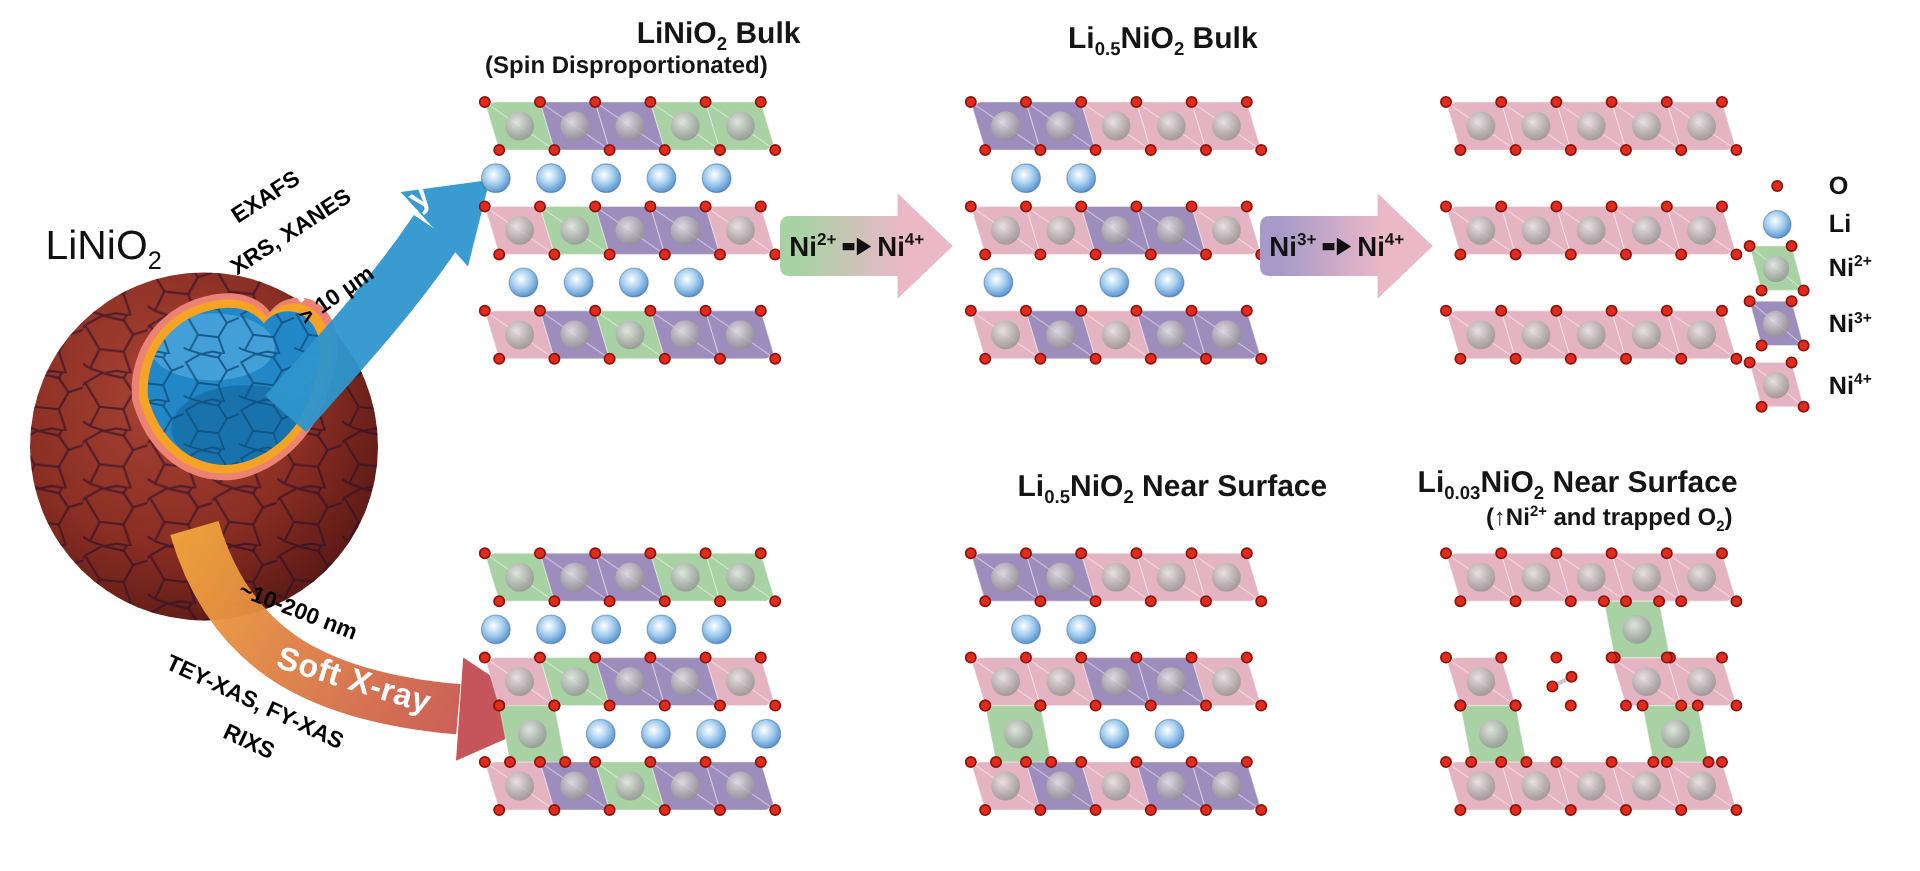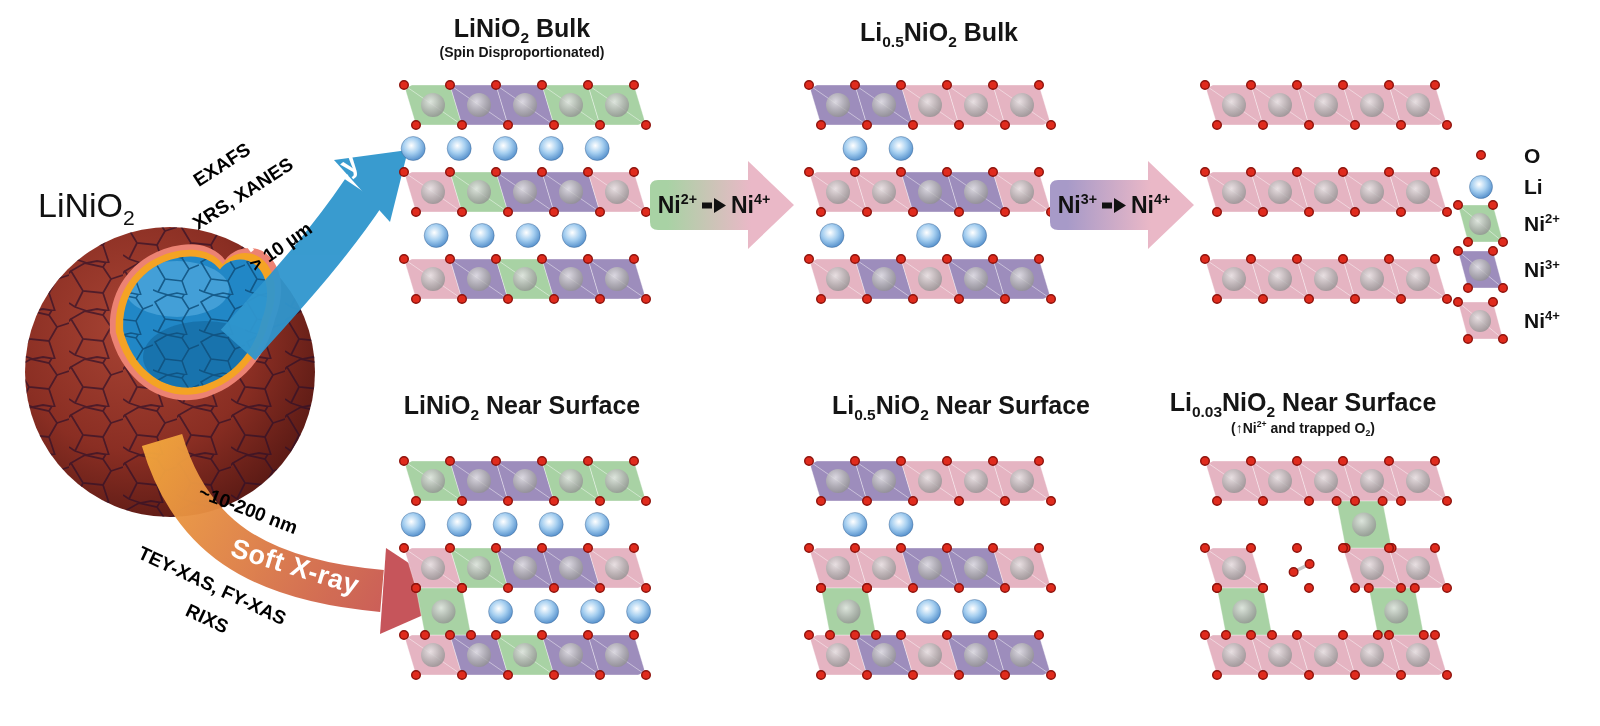--- a/index.html
+++ b/index.html
@@ -1,20 +1,20 @@
 <!DOCTYPE html>
 <html><head>
 <meta charset="utf-8">
 <style>
 *{box-sizing:border-box;margin:0;padding:0}
 body{font-family:"Liberation Sans",sans-serif;background:#fff}
 .canvas{position:relative;width:1600px;height:726px;background:#fff;overflow:hidden}
 .abs{position:absolute}
-.title{position:absolute;text-align:center;font-weight:bold;font-size:25px;color:#151515;white-space:nowrap}
-.subtitle{position:absolute;text-align:center;font-weight:600;font-size:14px;color:#151515;white-space:nowrap}
+.title{position:absolute;text-align:right;font-weight:bold;font-size:25px;color:#151515;white-space:nowrap}
+.subtitle{position:absolute;text-align:center;font-weight:600;font-size:20px;color:#151515;white-space:nowrap}
 sub{font-size:62%}
 sup{font-size:62%}
 .beamtext{position:absolute;white-space:nowrap;color:#000;font-weight:600;font-size:19px}
 .beamname{position:absolute;white-space:nowrap;color:#fff;font-weight:bold;font-size:27px;letter-spacing:.5px}
 .particle-label{position:absolute;font-weight:normal;font-size:34px;color:#111}
 .panel{position:absolute}
 .trans{position:absolute}
 .translabel{position:absolute;left:2px;top:26px;width:128px;height:46px;display:flex;align-items:center;justify-content:center;gap:5px;font-weight:bold;font-size:23px;color:#111}
 .legend{position:absolute;left:1448px;top:140px;width:152px;display:flex;flex-direction:column}
 .legrow{display:flex;align-items:center;height:31px}
@@ -107,25 +107,24 @@
   <div class="beamname" style="left:300px;top:203px;transform:translate(-50%,-50%) rotate(-38deg)">Hard X-ray</div>
   <div class="beamtext" style="left:281px;top:247px;transform:translate(-50%,-50%) rotate(-35deg)">&gt; 10 μm</div>
 
   <div class="beamtext" style="left:248px;top:510px;transform:translate(-50%,-50%) rotate(21deg)">~10-200 nm</div>
   <div class="beamname" style="left:295px;top:567px;transform:translate(-50%,-50%) rotate(17deg)">Soft X-ray</div>
   <div class="beamtext" style="left:212px;top:586px;transform:translate(-50%,-50%) rotate(25deg)">TEY-XAS, FY-XAS</div>
   <div class="beamtext" style="left:207px;top:619px;transform:translate(-50%,-50%) rotate(25deg)">RIXS</div>
 
   <div class="title" style="left:377px;top:14px;width:290px">LiNiO<sub>2</sub> Bulk</div>
   <div class="subtitle" style="left:377px;top:44px;width:290px">(Spin Disproportionated)</div>
-  <div class="title" style="left:794px;top:18px;width:290px">Li<sub>0.5</sub>NiO<sub>2</sub> Bulk</div>
-  <div class="title" style="left:377px;top:391px;width:290px">LiNiO<sub>2</sub> Near Surface</div>
+  <div class="title" style="left:758px;top:18px;width:290px">Li<sub>0.5</sub>NiO<sub>2</sub> Bulk</div>
   <div class="title" style="left:816px;top:391px;width:290px">Li<sub>0.5</sub>NiO<sub>2</sub> Near Surface</div>
   <div class="title" style="left:1158px;top:388px;width:290px">Li<sub>0.03</sub>NiO<sub>2</sub> Near Surface</div>
-  <div class="subtitle" style="left:1158px;top:419px;width:290px">(↑Ni<sup>2+</sup> and trapped O<sub>2</sub>)</div>
+  <div class="subtitle" style="left:1196px;top:419px;width:290px">(↑Ni<sup>2+</sup> and trapped O<sub>2</sub>)</div>
 
   <svg class="panel" style="left:399px;top:76px" width="252" height="230" viewBox="-5 -2 252 230">
       <clipPath id="clip0_0">
         <rect x="0" y="6" width="242" height="42" rx="13"></rect>
       </clipPath>
       <g clip-path="url(#clip0_0)">
         <polygon points="0,7 46,7 58,47 12,47" fill="#a8d2a4" stroke="rgba(255,255,255,.35)" stroke-width="1"></polygon>
         <line x1="0" y1="7" x2="58" y2="47" stroke="rgba(255,255,255,.45)" stroke-width="1"></line>
         <circle cx="29" cy="27" r="12" fill="url(#gNi)" opacity="0.8"></circle>
         <polygon points="46,7 92,7 104,47 58,47" fill="#9d8dbc" stroke="rgba(255,255,255,.35)" stroke-width="1"></polygon>

